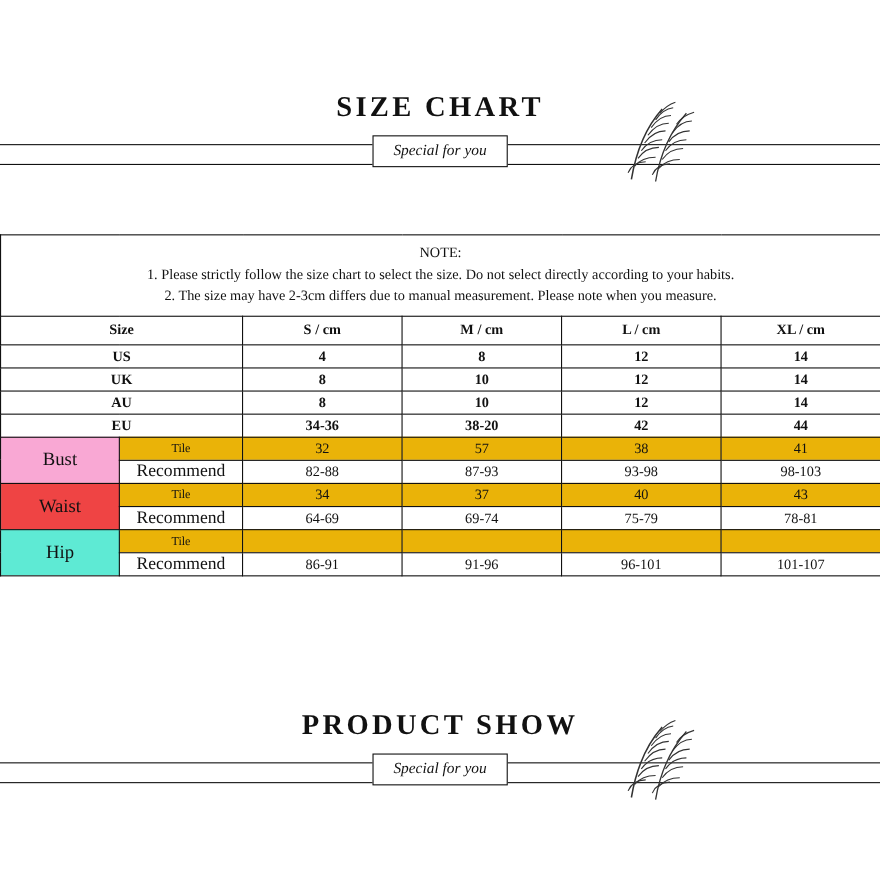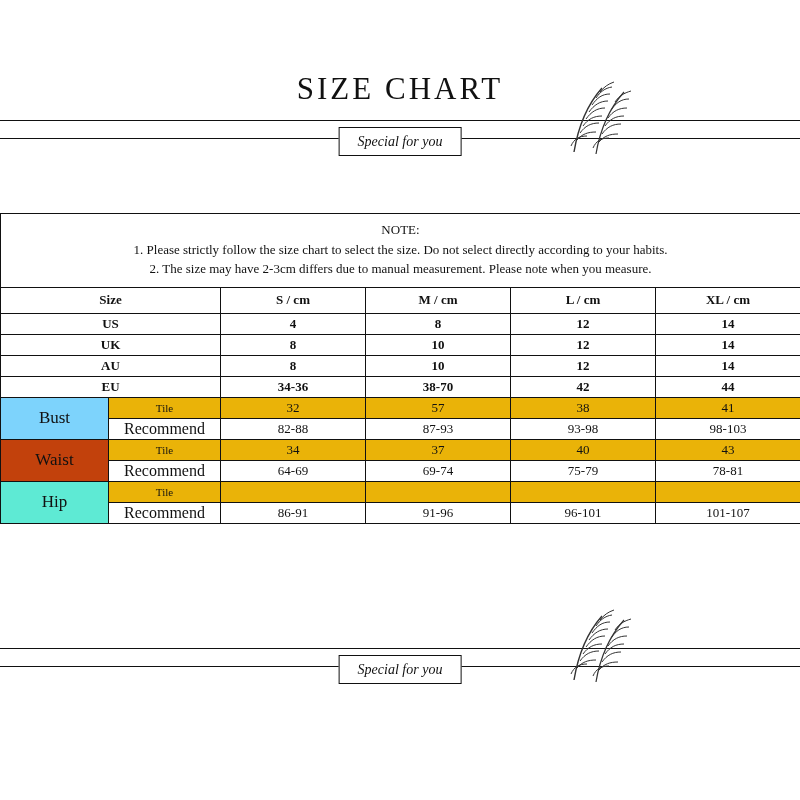--- a/index.html
+++ b/index.html
@@ -21,46 +21,46 @@
   }
 
   
   .banner {
     position: relative;
     width: 800px;
     text-align: center;
   }
   .banner-title {
     font-family: "Liberation Serif", serif;
-    font-weight: normal;
-    font-size: 31px;
+    font-weight: bold;
+    font-size: 26px;
     letter-spacing: 3px;
     color: #111;
     line-height: 1.1;
-    margin: 0;
+    margin: 11px;
     padding: 0;
   }
   .banner-rules {
     position: relative;
     height: 34px;
     margin-top: 6px;
   }
   .rule {
     position: absolute;
     left: 0;
     width: 800px;
     height: 1px;
     background: #111;
   }
   .rule.top { top: 8px; }
   .rule.bottom { top: 26px; }
   .ribbon {
     position: absolute;
     left: 50%;
-    top: 15px;
+    top: 0px;
     transform: translateX(-50%);
     background: #ffffff;
     border: 1px solid #111;
     padding: 4px 18px 5px 18px;
     z-index: 3;
   }
   .ribbon-text {
     font-family: "Liberation Serif", serif;
     font-style: italic;
     font-size: 14px;
@@ -236,43 +236,43 @@
         <tr>
           <td class="rowlabel" colspan="2">AU</td>
           <td class="rowlabel">8</td>
           <td class="rowlabel">10</td>
           <td class="rowlabel">12</td>
           <td class="rowlabel">14</td>
         </tr>
         <tr>
           <td class="rowlabel" colspan="2">EU</td>
           <td class="rowlabel">34-36</td>
-          <td class="rowlabel">38-70</td>
+          <td class="rowlabel">38-20</td>
           <td class="rowlabel">42</td>
           <td class="rowlabel">44</td>
         </tr>
 
         <tr class="tile-row">
-          <td class="grouplabel" rowspan="2" style="background:#7dd3fc;color:#111;border-color:#111;">Bust</td>
+          <td class="grouplabel" rowspan="2" style="background:#f9a8d4;color:#111;border-color:#111;">Bust</td>
           <td class="tilelabel">Tile</td>
           <td class="data">32</td>
           <td class="data">57</td>
           <td class="data">38</td>
           <td class="data">41</td>
         </tr>
         <tr>
           <td class="sub">Recommend</td>
           <td class="data">82-88</td>
           <td class="data">87-93</td>
           <td class="data">93-98</td>
           <td class="data">98-103</td>
         </tr>
 
         <tr class="tile-row">
-          <td class="grouplabel" rowspan="2" style="background:#c2410c;color:#111;border-color:#111;text-align:center;">Waist</td>
+          <td class="grouplabel" rowspan="2" style="background:#ef4444;color:#111;border-color:#111;text-align:center;">Waist</td>
           <td class="tilelabel">Tile</td>
           <td class="data">34</td>
           <td class="data">37</td>
           <td class="data">40</td>
           <td class="data">43</td>
         </tr>
         <tr>
           <td class="sub">Recommend</td>
           <td class="data">64-69</td>
           <td class="data">69-74</td>
@@ -293,20 +293,21 @@
           <td class="data">86-91</td>
           <td class="data">91-96</td>
           <td class="data">96-101</td>
           <td class="data">101-107</td>
         </tr>
       </tbody>
     </table>
   </div>
 
   <div class="banner section-bottom">
+    <h1 class="banner-title">PRODUCT SHOW</h1>
     <div class="banner-rules">
       <div class="rule top"></div>
       <div class="rule bottom"></div>
       <svg class="feather" viewBox="0 0 110 90">
         <g fill="none" stroke="#333" stroke-width="1">
           <path d="M44 86 C48 62 56 40 72 22" stroke-width="1.4"></path>
           <path d="M47 74 C52 68 58 66 66 66"></path>
           <path d="M50 67 C55 60 61 57 69 57"></path>
           <path d="M53 60 C58 53 64 50 72 50"></path>
           <path d="M56 53 C61 46 67 42 75 42"></path>

